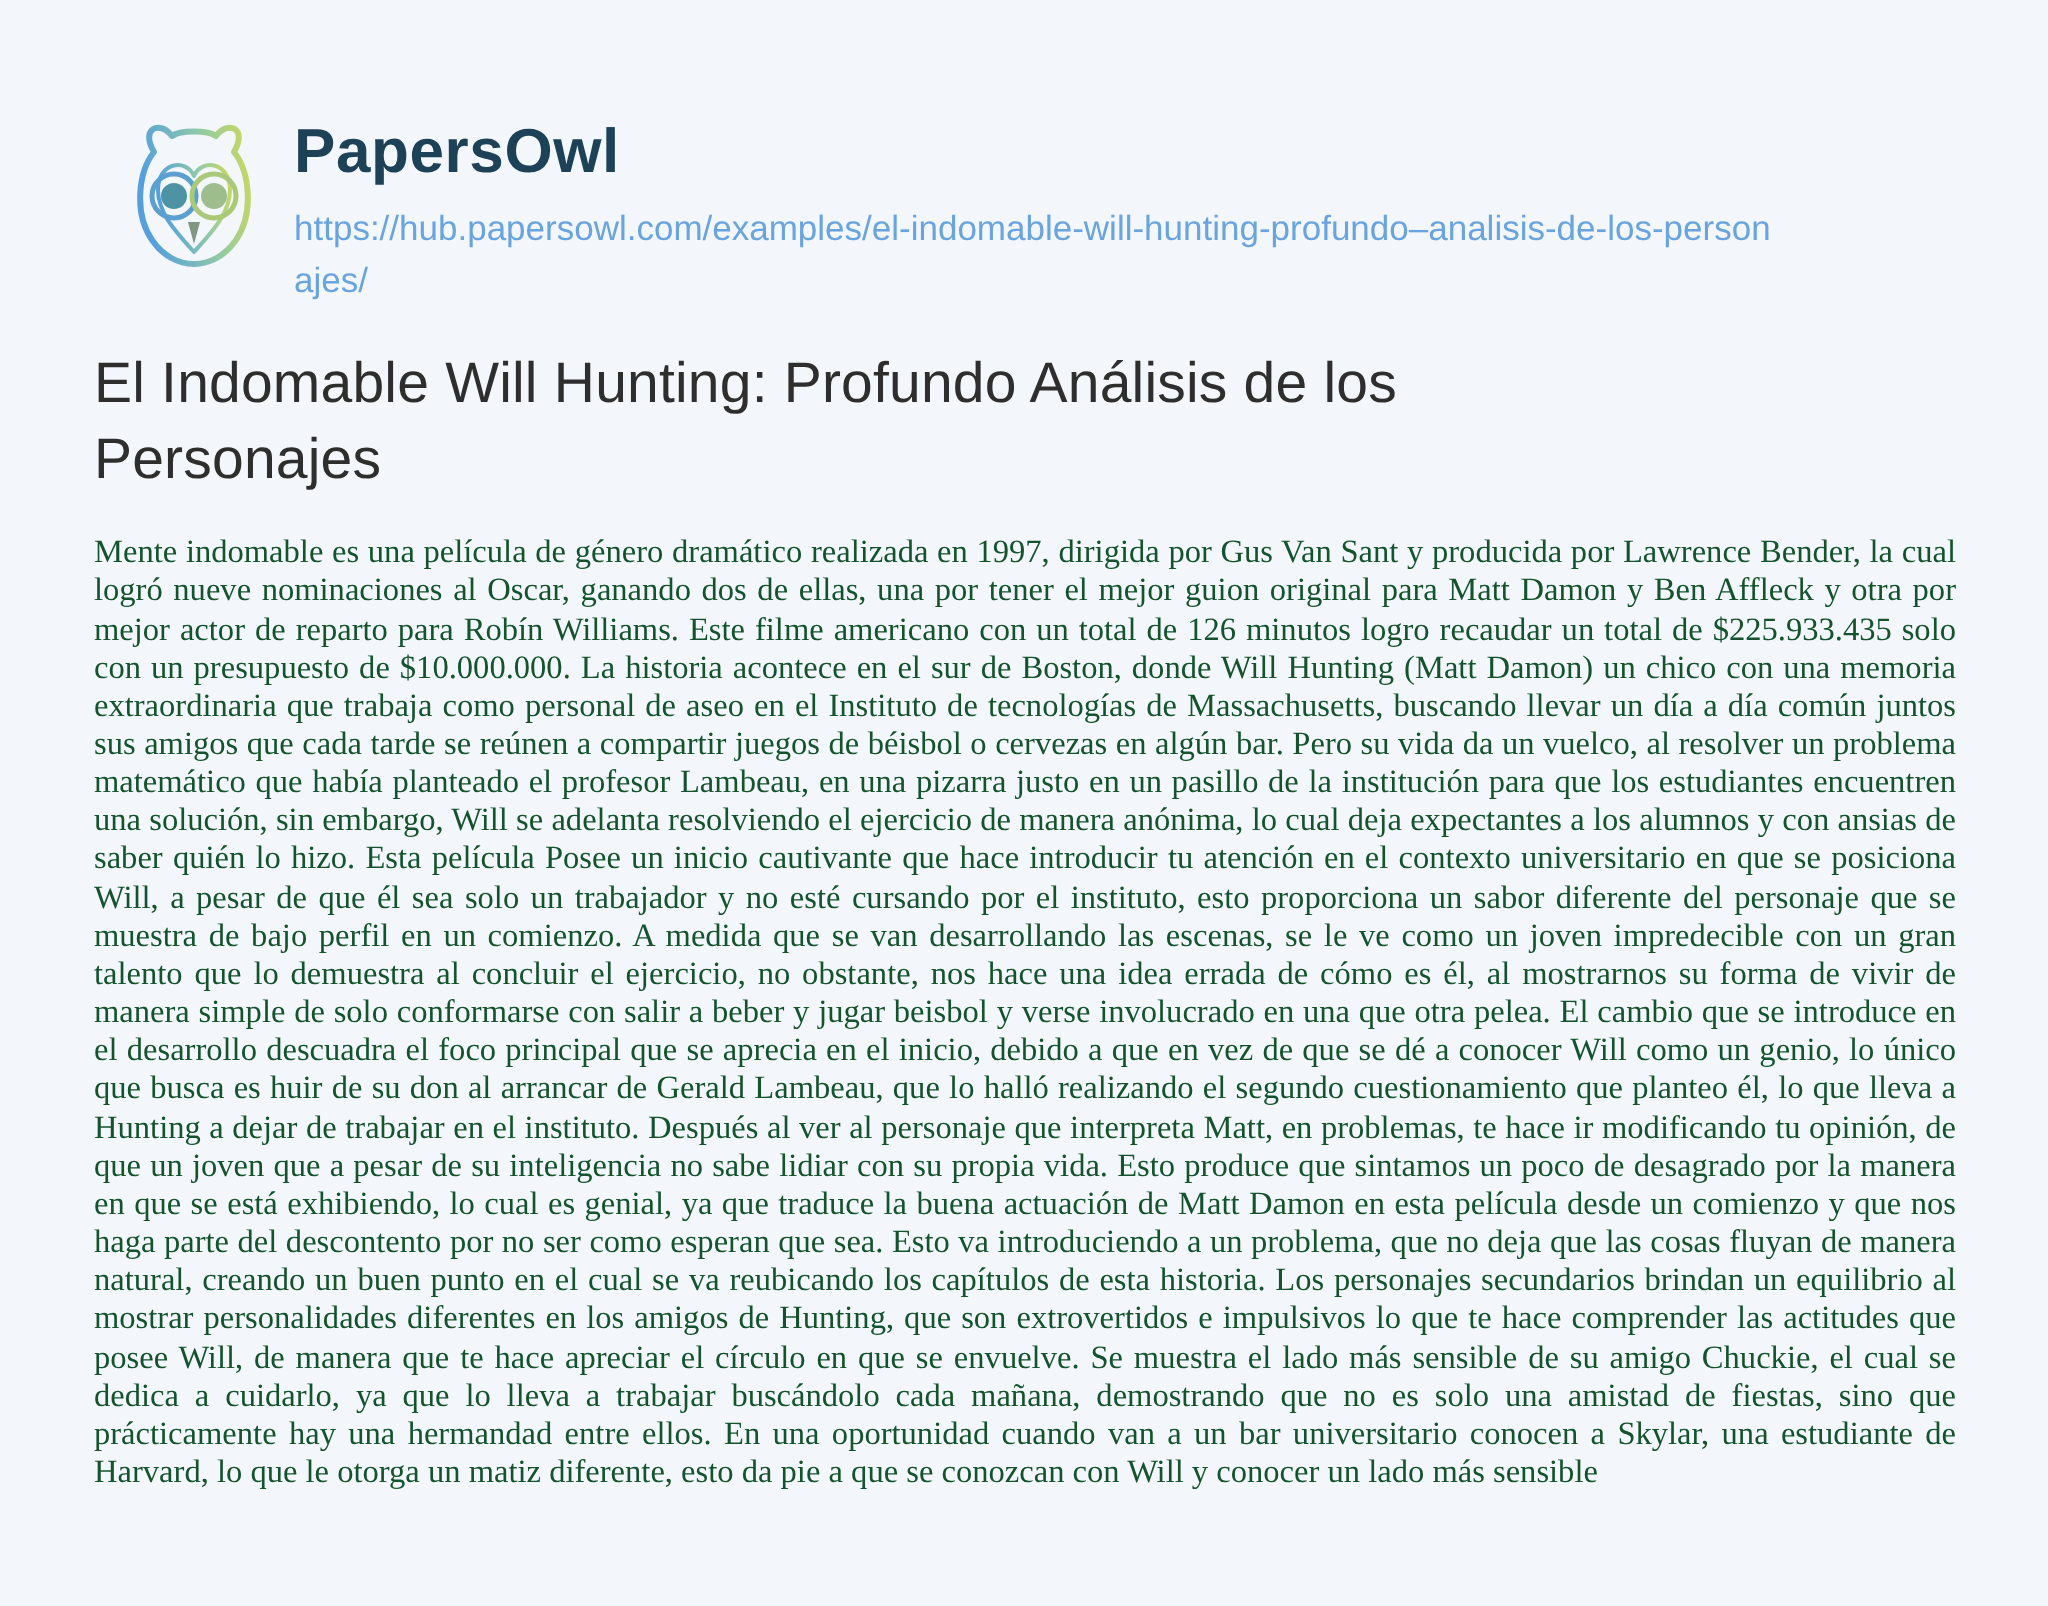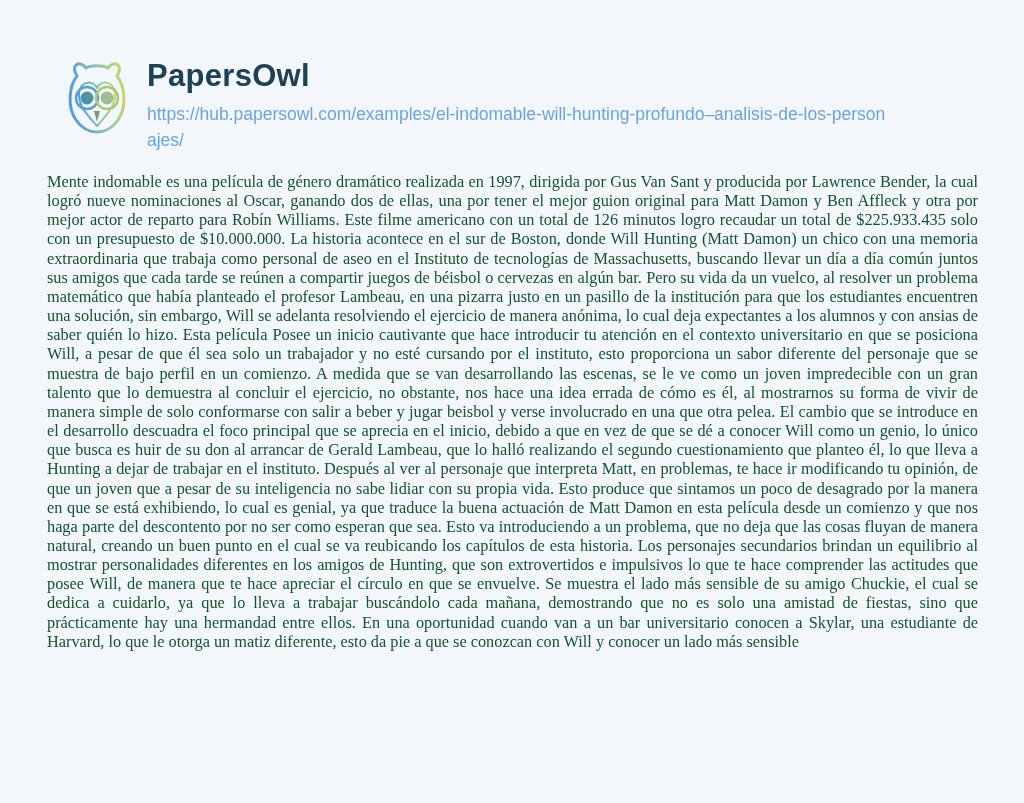--- a/index.html
+++ b/index.html
@@ -91,16 +91,17 @@
         <circle cx="60" cy="43" r="6.5" fill="#9dbd8d"></circle>
         <path d="M47,56 L53,56 L50,67 Z" fill="#7f9680"></path>
       </svg>
     </div>
     <div class="header-text">
       <div class="brand">PapersOwl</div>
       <a class="url">https://hub.papersowl.com/examples/el-indomable-will-hunting-profundo–analisis-de-los-personajes/</a>
     </div>
   </header>
 
+  <h1 class="title">El Indomable Will Hunting: Profundo Análisis de los Personajes</h1>
 
   <p class="body-text">Mente indomable es una película de género dramático realizada en 1997, dirigida por Gus Van Sant y producida por Lawrence Bender, la cual logró nueve nominaciones al Oscar, ganando dos de ellas, una por tener el mejor guion original para Matt Damon y Ben Affleck y otra por mejor actor de reparto para Robín Williams. Este filme americano con un total de 126 minutos logro recaudar un total de $225.933.435 solo con un presupuesto de $10.000.000. La historia acontece en el sur de Boston, donde Will Hunting (Matt Damon) un chico con una memoria extraordinaria que trabaja como personal de aseo en el Instituto de tecnologías de Massachusetts, buscando llevar un día a día común juntos sus amigos que cada tarde se reúnen a compartir juegos de béisbol o cervezas en algún bar. Pero su vida da un vuelco, al resolver un problema matemático que había planteado el profesor Lambeau, en una pizarra justo en un pasillo de la institución para que los estudiantes encuentren una solución, sin embargo, Will se adelanta resolviendo el ejercicio de manera anónima, lo cual deja expectantes a los alumnos y con ansias de saber quién lo hizo. Esta película Posee un inicio cautivante que hace introducir tu atención en el contexto universitario en que se posiciona Will, a pesar de que él sea solo un trabajador y no esté cursando por el instituto, esto proporciona un sabor diferente del personaje que se muestra de bajo perfil en un comienzo. A medida que se van desarrollando las escenas, se le ve como un joven impredecible con un gran talento que lo demuestra al concluir el ejercicio, no obstante, nos hace una idea errada de cómo es él, al mostrarnos su forma de vivir de manera simple de solo conformarse con salir a beber y jugar beisbol y verse involucrado en una que otra pelea. El cambio que se introduce en el desarrollo descuadra el foco principal que se aprecia en el inicio, debido a que en vez de que se dé a conocer Will como un genio, lo único que busca es huir de su don al arrancar de Gerald Lambeau, que lo halló realizando el segundo cuestionamiento que planteo él, lo que lleva a Hunting a dejar de trabajar en el instituto. Después al ver al personaje que interpreta Matt, en problemas, te hace ir modificando tu opinión, de que un joven que a pesar de su inteligencia no sabe lidiar con su propia vida. Esto produce que sintamos un poco de desagrado por la manera en que se está exhibiendo, lo cual es genial, ya que traduce la buena actuación de Matt Damon en esta película desde un comienzo y que nos haga parte del descontento por no ser como esperan que sea. Esto va introduciendo a un problema, que no deja que las cosas fluyan de manera natural, creando un buen punto en el cual se va reubicando los capítulos de esta historia. Los personajes secundarios brindan un equilibrio al mostrar personalidades diferentes en los amigos de Hunting, que son extrovertidos e impulsivos lo que te hace comprender las actitudes que posee Will, de manera que te hace apreciar el círculo en que se envuelve. Se muestra el lado más sensible de su amigo Chuckie, el cual se dedica a cuidarlo, ya que lo lleva a trabajar buscándolo cada mañana, demostrando que no es solo una amistad de fiestas, sino que prácticamente hay una hermandad entre ellos. En una oportunidad cuando van a un bar universitario conocen a Skylar, una estudiante de Harvard, lo que le otorga un matiz diferente, esto da pie a que se conozcan con Will y conocer un lado más sensible</p>
 
 </div>
 
 </body></html>

